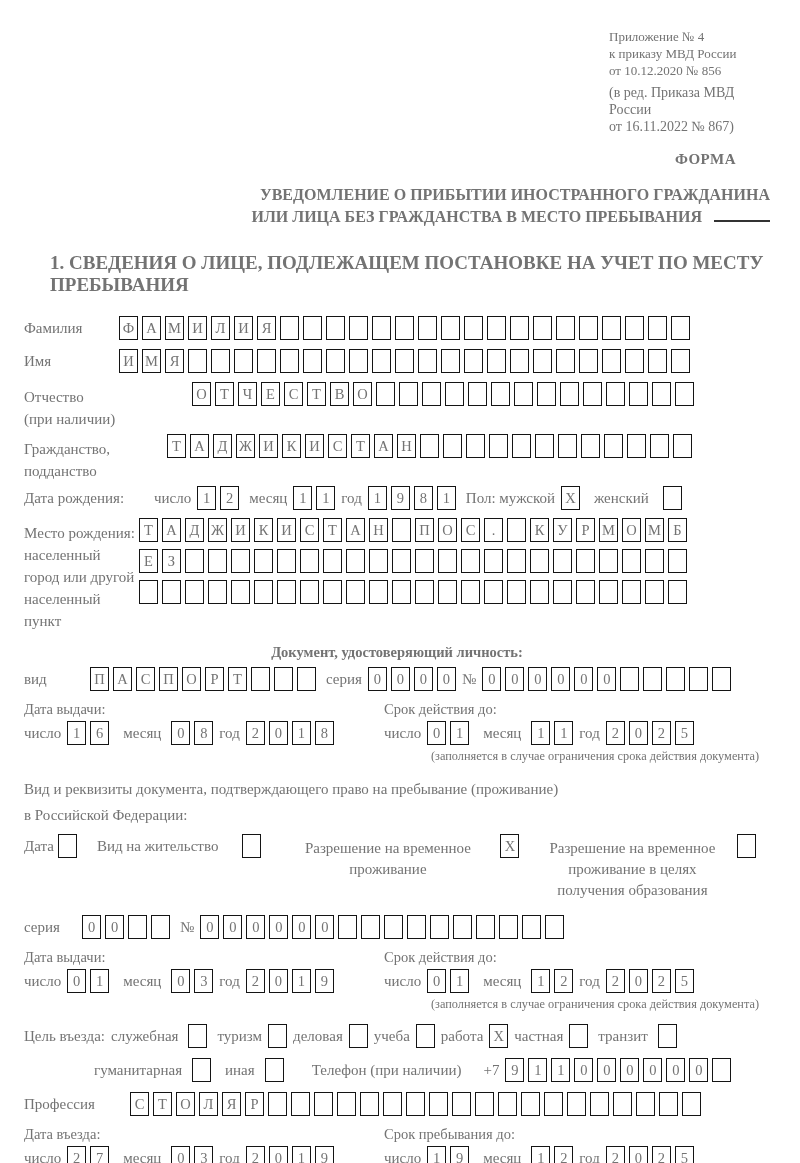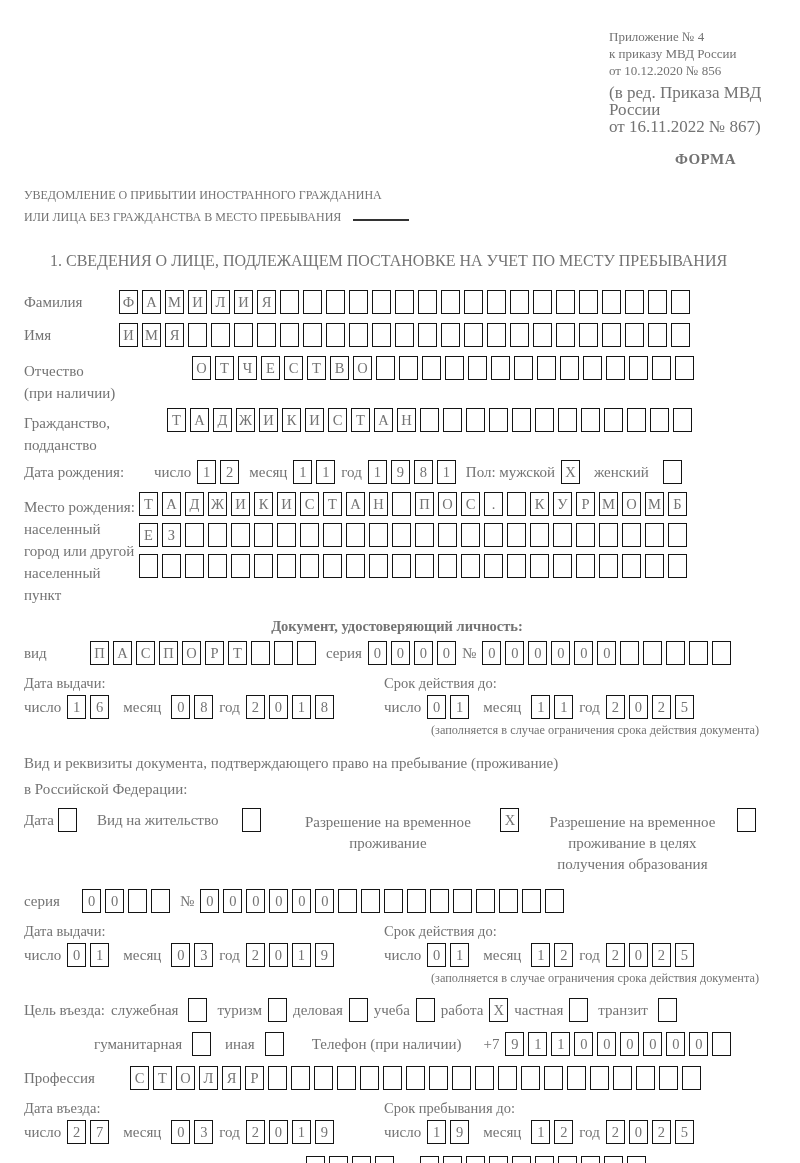--- a/index.html
+++ b/index.html
@@ -4,25 +4,25 @@
 <style>
   * { margin:0; padding:0; box-sizing:border-box; }
   body { background:#888; }
   .page {
     width:800px; height:1163px; background:#ffffff; color:#737373;
     font-family:"Liberation Serif","DejaVu Serif",serif;
     font-size:15px; position:relative; margin:0 auto;
     padding:28px 30px 0 24px; overflow:hidden;
   }
   .appendix { margin-left:585px; font-size:13px; line-height:17px; }
-  .edition { margin-top:5px; font-size:17px; }
+  .edition { margin-top:5px; font-size:14px; }
   .form-label { text-align:right; padding-right:34px; font-weight:bold; font-size:15px; margin-top:16px; letter-spacing:.5px; }
-  .title { text-align:left; font-weight:normal; font-size:12px; line-height:22px; margin-top:16px; }
+  .title { text-align:right; font-weight:bold; font-size:16px; line-height:22px; margin-top:16px; }
   .title-underline { display:inline-block; width:56px; border-bottom:2px solid #333; margin-left:12px; height:14px; }
-  .section-heading { font-weight:normal; font-size:16px; margin-top:24px; margin-left:26px; }
+  .section-heading { font-weight:bold; font-size:19px; margin-top:24px; margin-left:26px; }
 
   .row { display:flex; align-items:flex-start; margin-top:9px; }
   .lbl { flex:none; padding-top:4px; }
   .lbl .sub { line-height:22px; }
   .w95 { width:95px; } .w168 { width:168px; } .w143 { width:143px; } .w115 { width:115px; } .w106 { width:106px; }
 
   .cells { display:inline-flex; gap:4px; flex:none; }
   .cell {
     width:19px; height:24px; flex:none; border:1.5px solid #141414;
     display:flex; align-items:center; justify-content:center;

